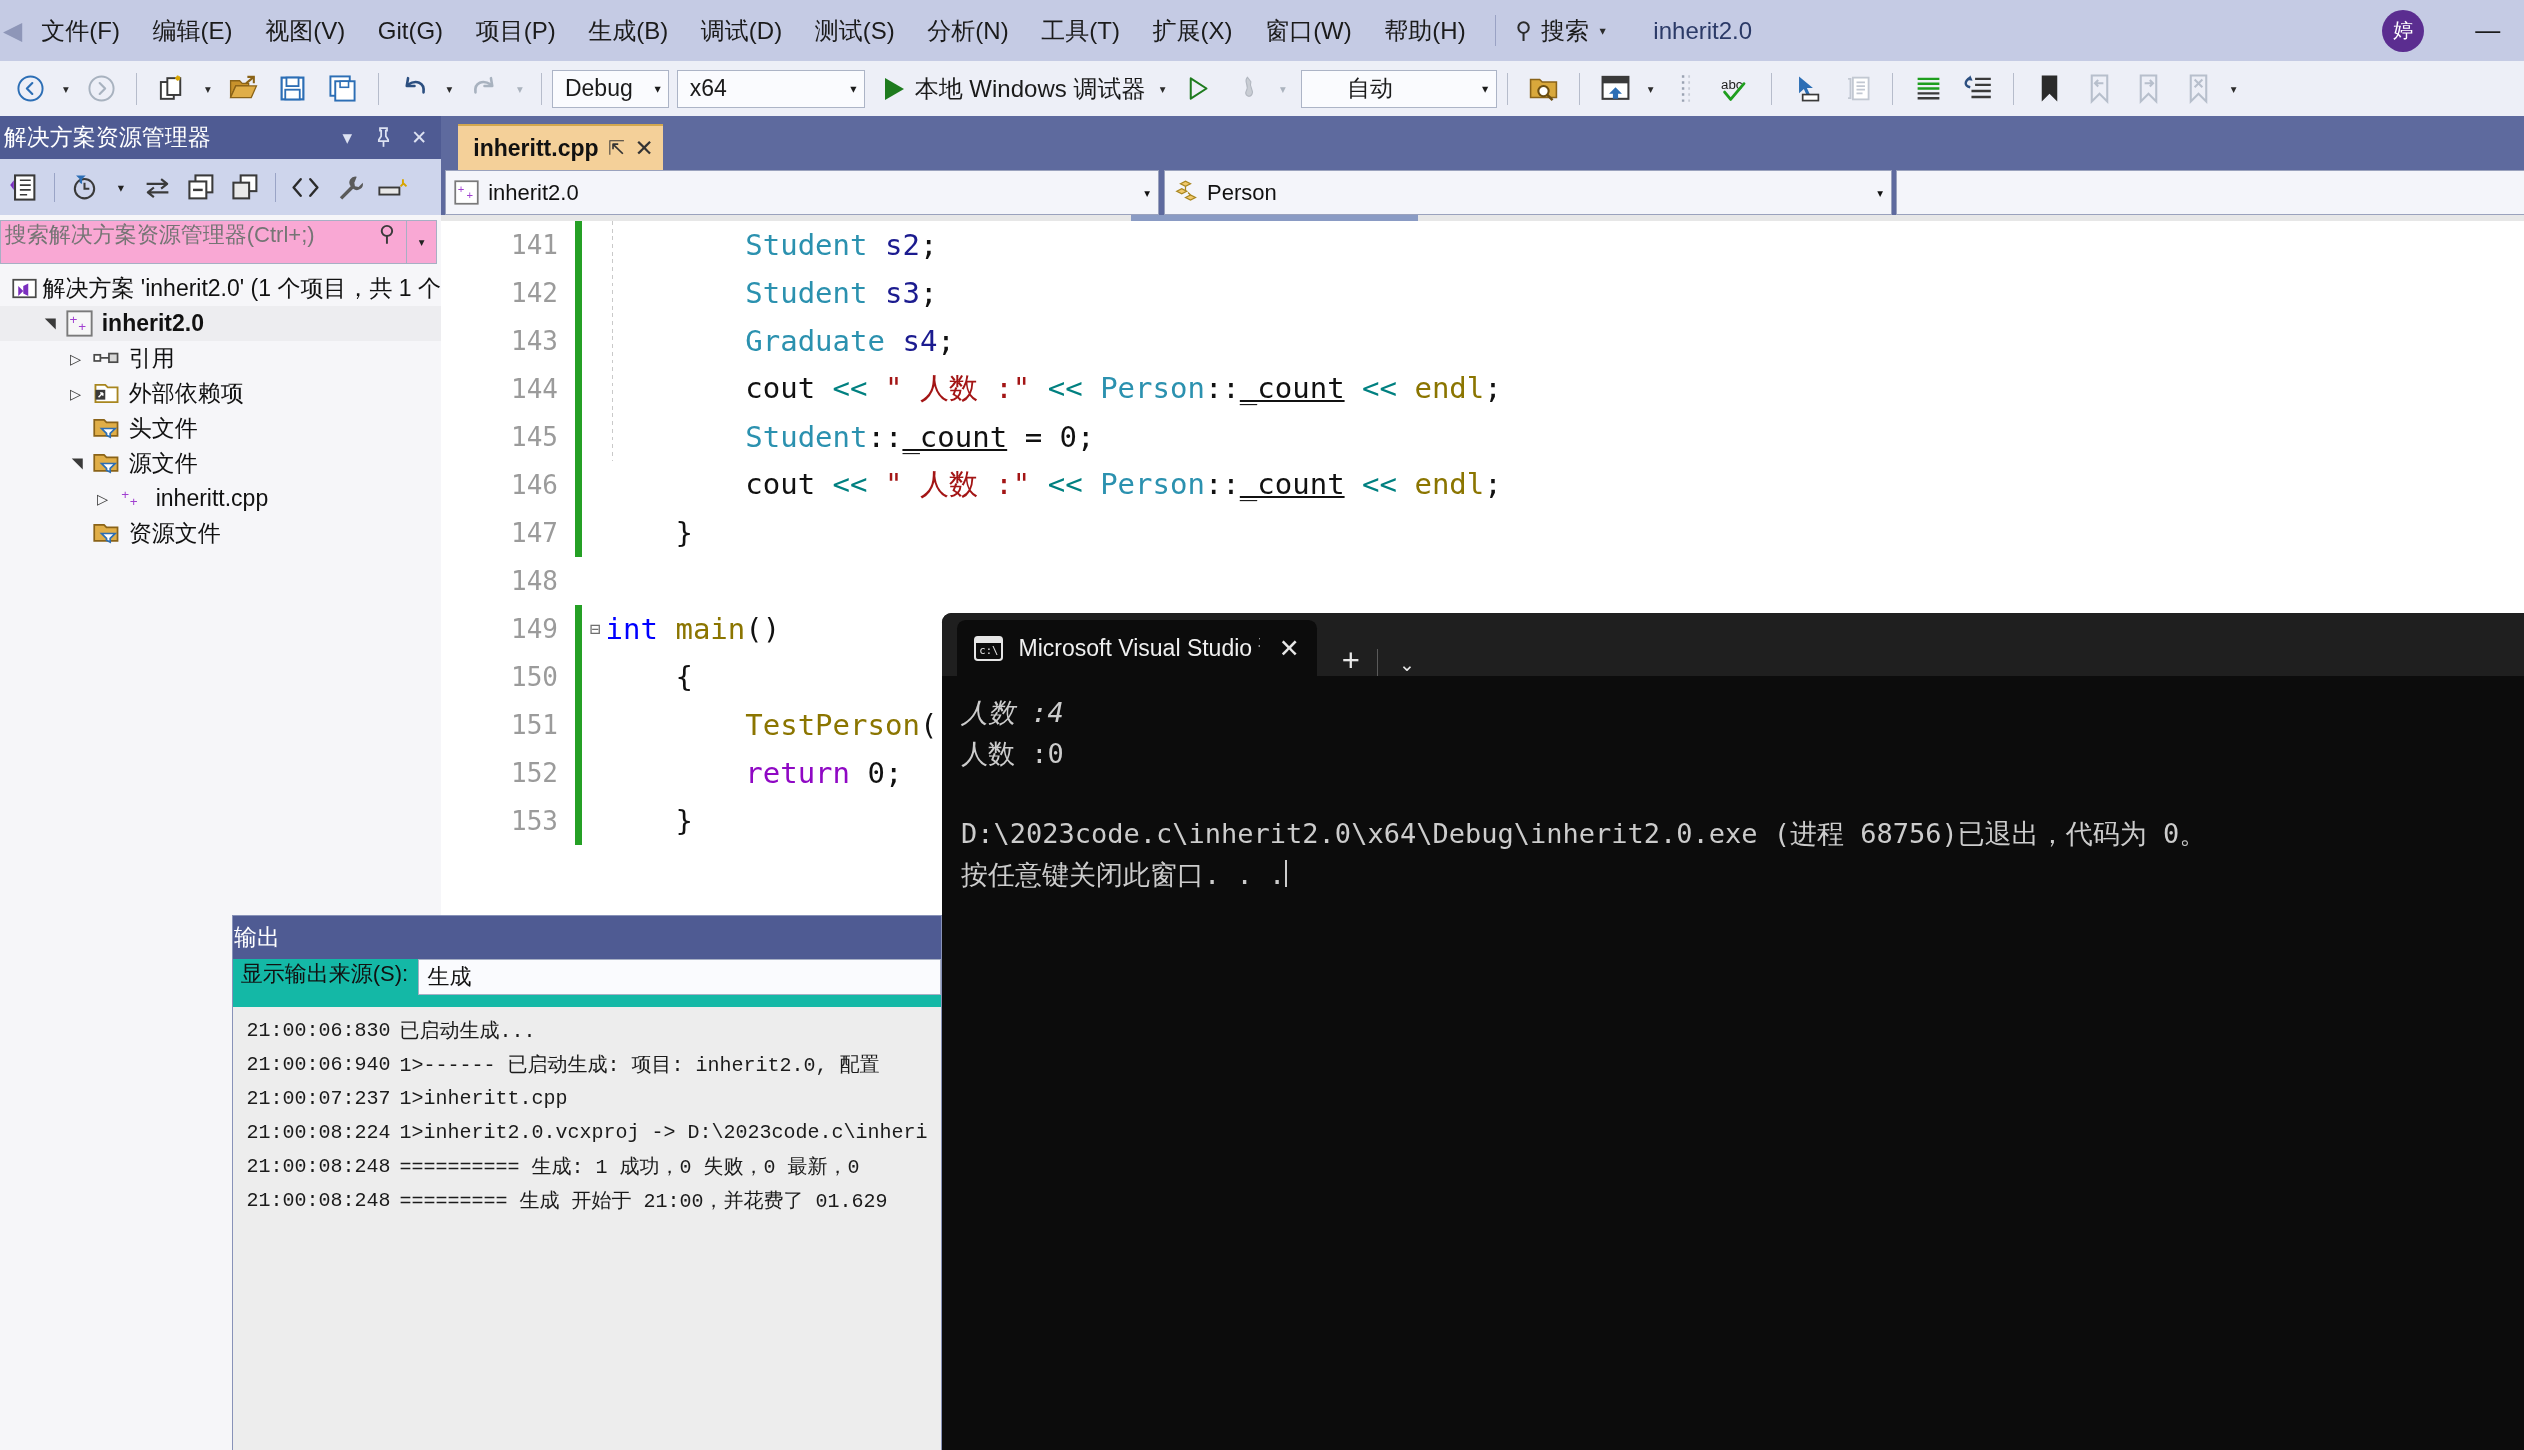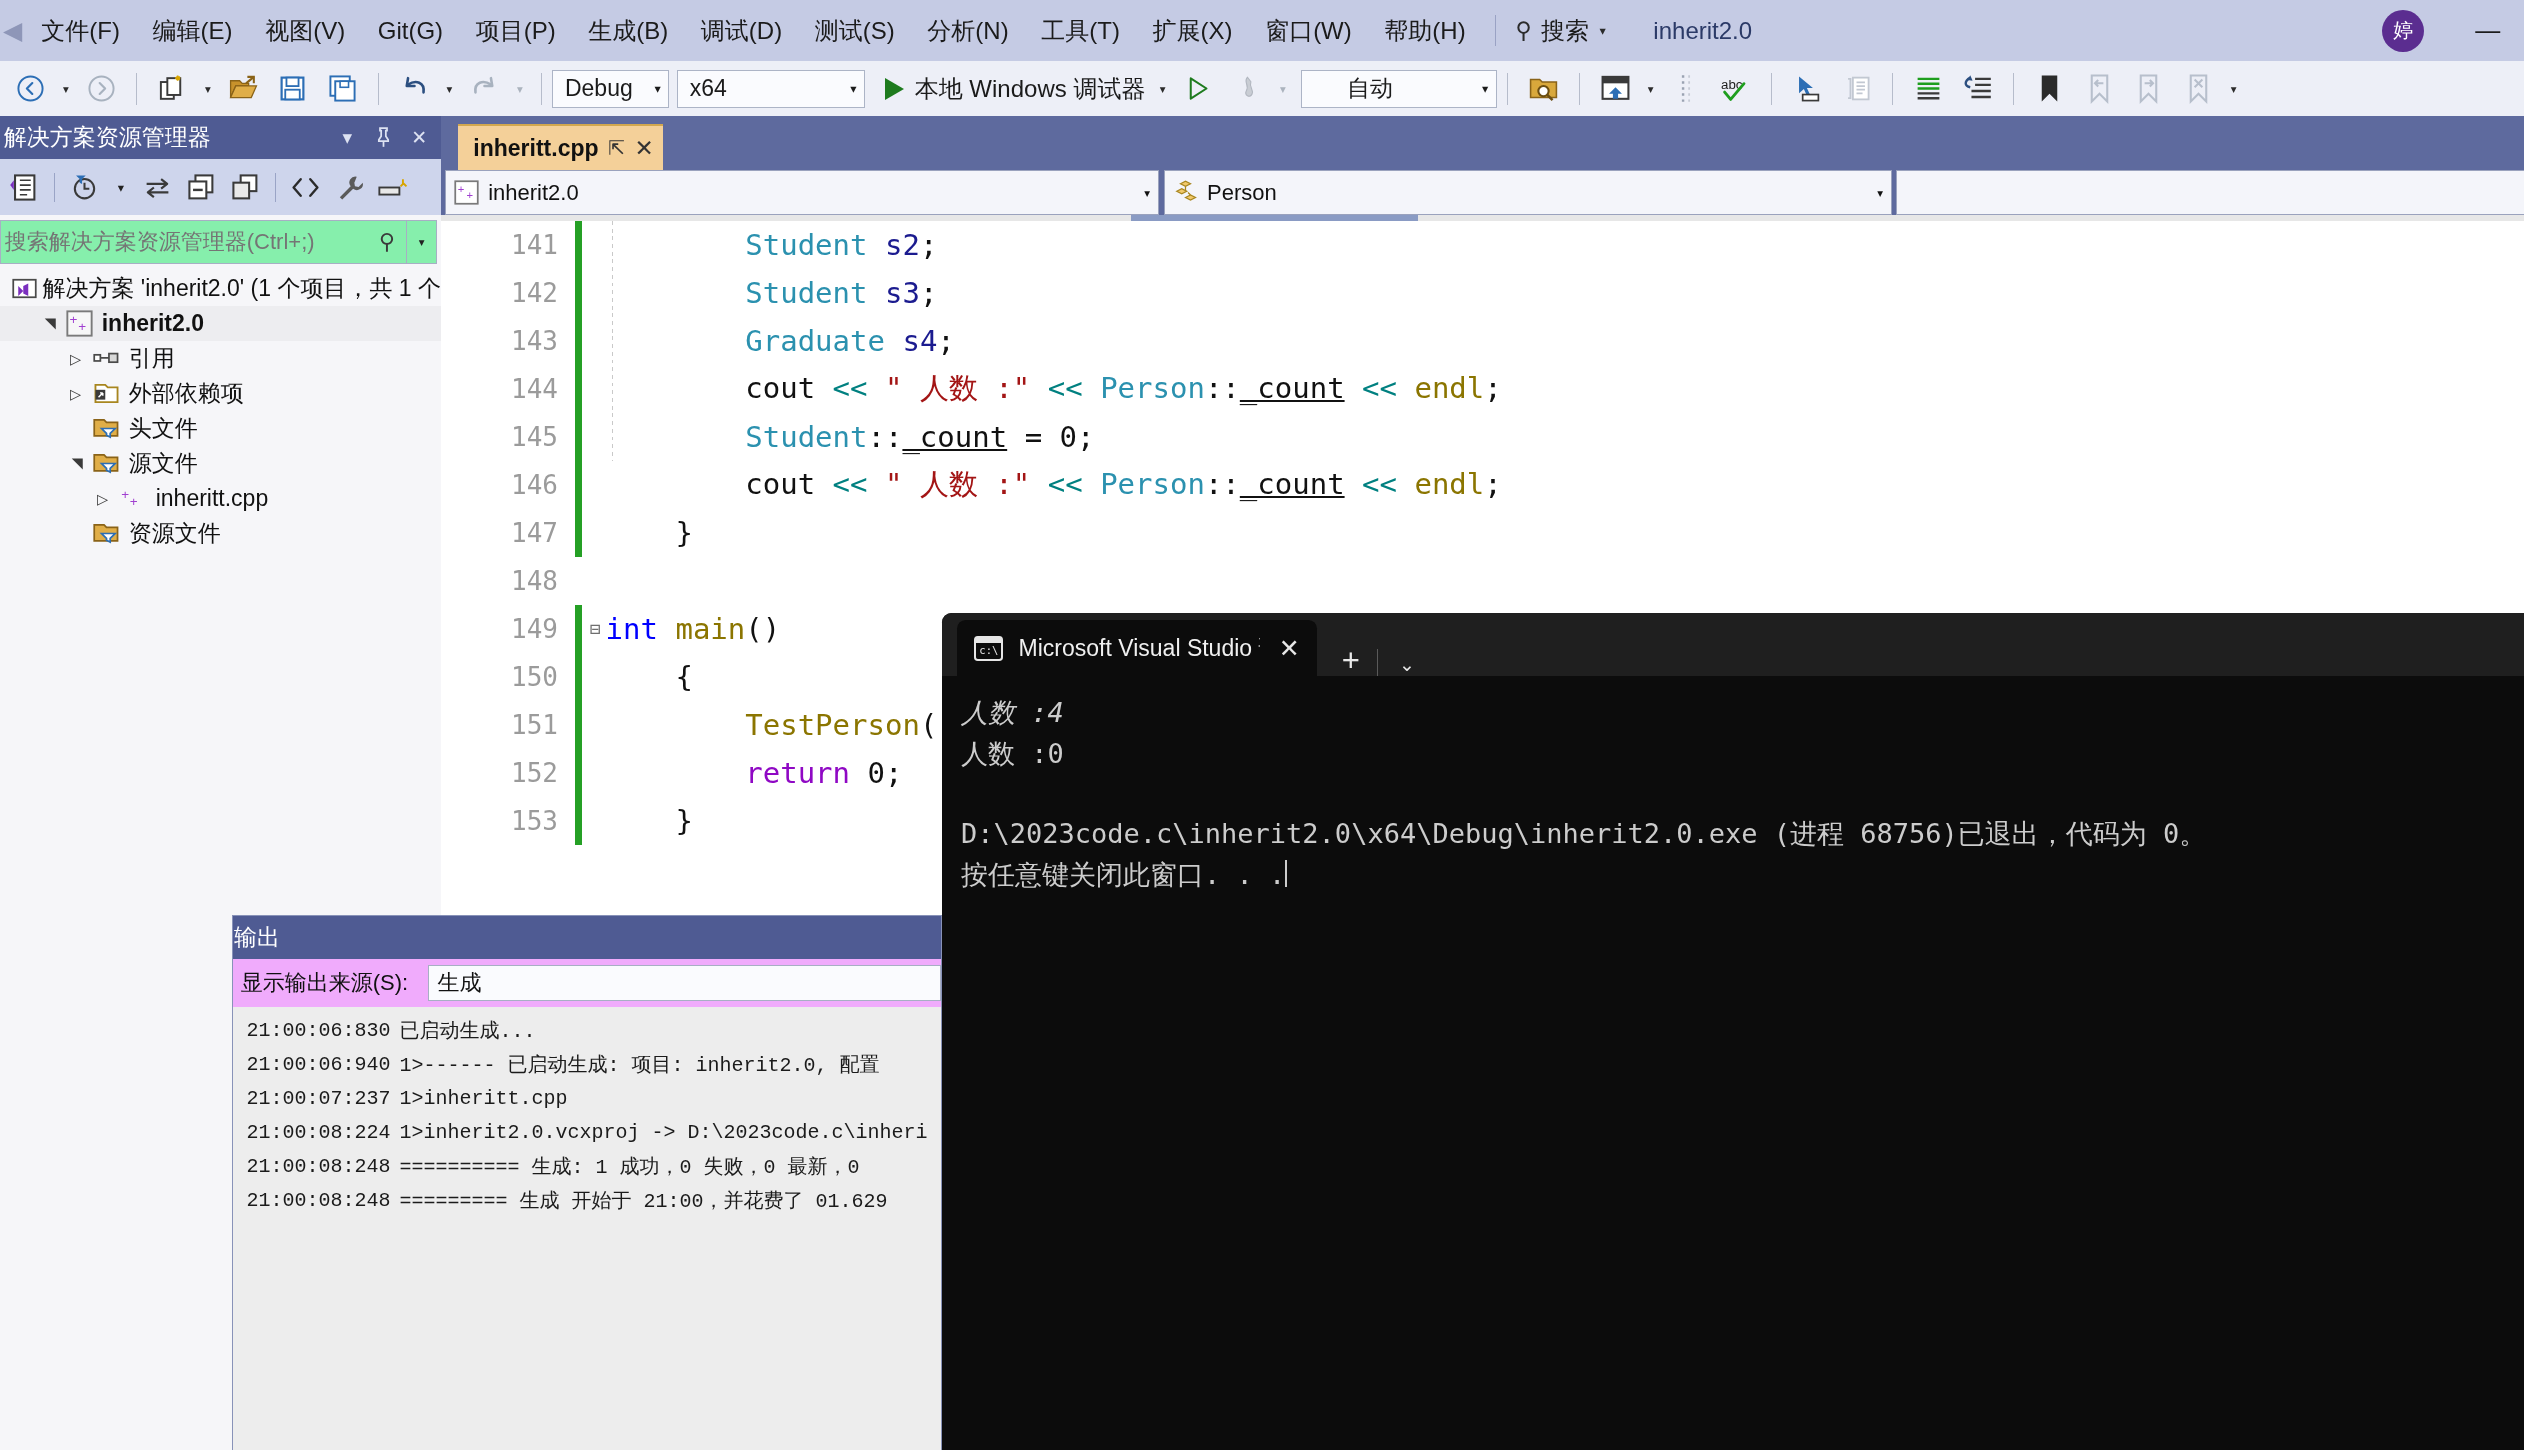--- a/index.html
+++ b/index.html
@@ -71,21 +71,21 @@
   .se-title{color:#fff;font-size:23px;white-space:nowrap;overflow:hidden;}
   .se-head-btns{margin-left:auto;display:flex;align-items:center;gap:0;padding-right:3.8px;}
   .se-hb{width:36px;height:43px;display:flex;align-items:center;justify-content:center;
          color:#DDE2F2;font-size:19px;}
   .se-toolbar{
     height:56px;background:#CED5EC;display:flex;align-items:center;padding-left:1.9px;gap:0;
   }
   .se-tb{width:44px;height:44px;display:flex;align-items:center;justify-content:center;color:#3a3a3a;}
   .se-tb-sep{width:1px;height:29px;background:#9aa4c6;margin:0 7.7px;}
   .se-search{
-    height:42px;margin:4.8px 3.8px 0 0;display:flex;align-items:center;background:#86efac;
+    height:42px;margin:4.8px 3.8px 0 0;display:flex;align-items:flex-start;background:#f9a8d4;
     border:1px solid #A7AFC4;
   }
   .se-search input{
     flex:1;border:0;outline:0;font-size:22px;color:#5C5C5C;padding-left:3.8px;
     font-family:"Liberation Sans",sans-serif;background:transparent;min-width:0;
   }
   .se-search .mag{width:38px;text-align:center;font-size:22px;color:#3a3a3a;transform:scaleX(-1);}
   .se-search .dd{width:29px;border-left:1px solid #A7AFC4;height:100%;display:flex;
       align-items:center;justify-content:center;font-size:11.5px;color:#222;}
   .tree{padding-top:7.7px;font-size:23px;color:#111;}
@@ -146,21 +146,21 @@
   .vline{position:absolute;left:171px;top:5.7px;width:1px;height:240px;
          background:repeating-linear-gradient(to bottom,#C9C9C9 0 3.8px,transparent 3.8px 7.7px);}
 
   
   .outwin{
     position:absolute;left:232px;top:915px;width:710px;height:536px;
     background:#F0F0F0;border:1px solid #8892B8;box-sizing:border-box;
   }
   .out-head{height:43px;background:#4F5B93;display:flex;align-items:center;padding-left:1px;}
   .out-title{color:#fff;font-size:23px;}
-  .out-src{height:48px;display:flex;align-items:center;background:#f0abfc;padding-left:7.7px;gap:12px;}
+  .out-src{height:48px;display:flex;align-items:flex-start;background:#14b8a6;padding-left:7.7px;gap:2px;}
   .out-src-lbl{font-size:22px;color:#111;white-space:nowrap;}
   .out-src-combo{
     margin-left:7.7px;flex:1;height:36px;background:#FAFBFE;border:1px solid #A7AFC4;
     display:flex;align-items:center;padding-left:8.6px;font-size:22px;color:#111;box-sizing:border-box;
   }
   .out-body{background:#EDEDED;height:calc(100% - 91px);padding-top:6.7px;overflow:hidden;}
   .orow{display:flex;height:34px;align-items:center;white-space:pre;
         font-family:Liberation Mono, monospace;font-size:20px;color:#1b1b1b;}
   .otime{width:153px;padding-left:13.4px;box-sizing:border-box;}
   .omsg{padding-left:13.4px;}

